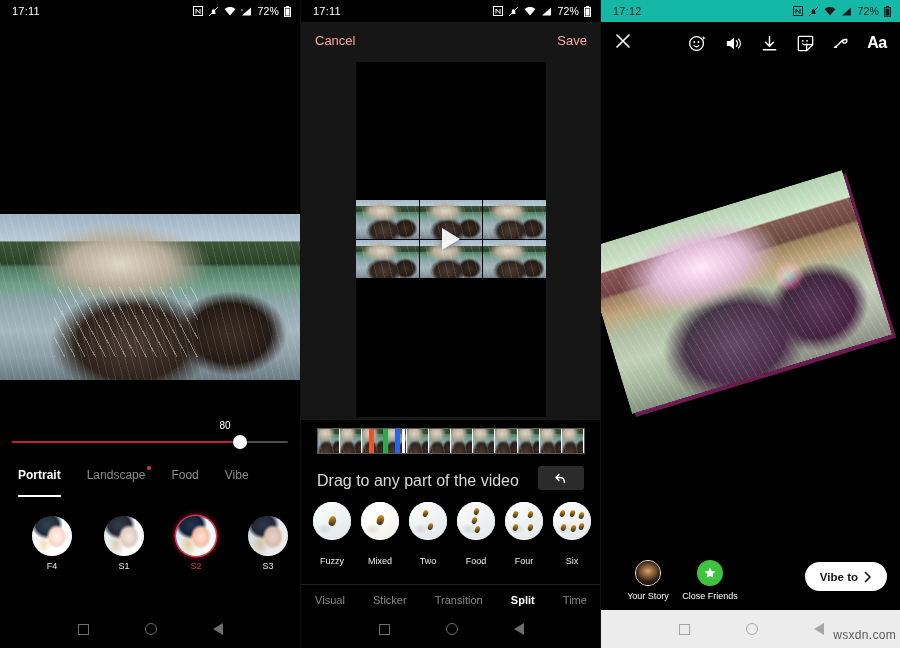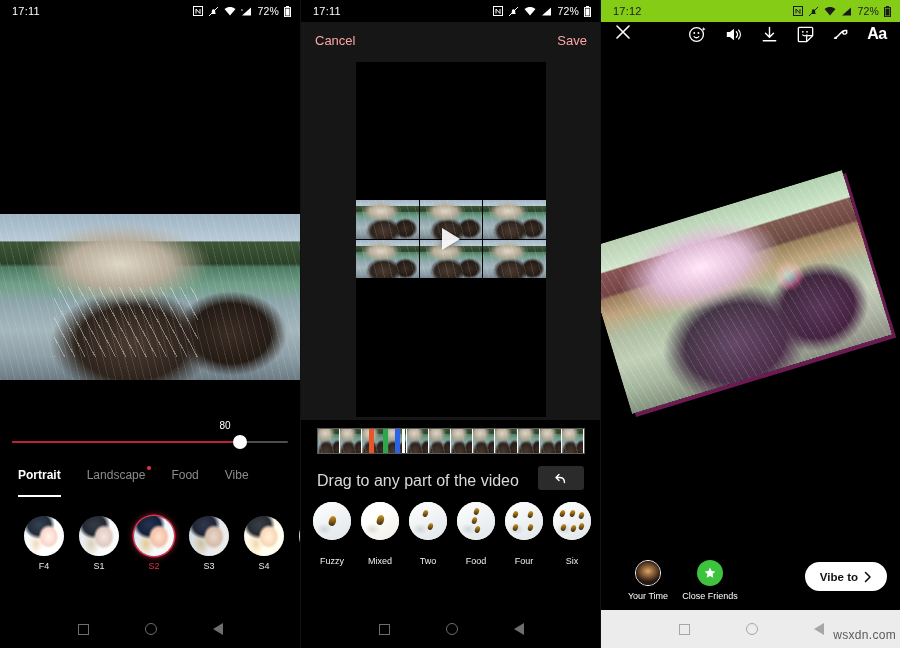--- a/index.html
+++ b/index.html
@@ -12,21 +12,21 @@
   .screens { display: flex; width: 900px; height: 648px; }
   .panel { width: 300px; height: 648px; position: relative; background: #000; overflow: hidden; }
   .panel + .panel { border-left: 1px solid #111; }
 
   
   .statusbar {
     height: 22px; display: flex; align-items: center;
     justify-content: space-between; padding: 0 9px 0 12px;
     font-size: 11px; color: #fff; letter-spacing: .2px;
   }
-  .statusbar.light { background: #84cc16; color: #1b1b1b; }
+  .statusbar.light { background: #14b8a6; color: #1b1b1b; }
   .sb-icons { display: flex; align-items: center; gap: 5px; }
   .sb-icons svg { display: block; }
   .sb-batt { font-size: 10.5px; }
 
   
   .p1-preview {
     position: absolute; top: 214px; left: 0; width: 300px; height: 166px;
     overflow: hidden; background: #0a0d10;
   }
   .otter {
@@ -82,21 +82,21 @@
     content: ""; position: absolute; left: 0; right: 0; bottom: 0;
     height: 2px; background: #fff;
   }
   .tab-dot {
     position: absolute; top: -2px; right: -6px; width: 4px; height: 4px;
     background: #e0344f; border-radius: 50%;
   }
 
   .p1-filters {
     position: absolute; top: 516px; left: 0; width: 300px;
-    display: flex; gap: 15px; padding-left: 24px;
+    display: flex; gap: 32px; padding-left: 32px;
   }
   .filt { width: 40px; flex: 0 0 40px; text-align: center; }
   .filt-thumb {
     width: 40px; height: 40px; border-radius: 50%; overflow: hidden;
     position: relative; background: #2a2530;
   }
   .filt.sel .filt-thumb { box-shadow: 0 0 0 1.5px #e0344f, 0 0 6px 1px rgba(224,52,79,.75); }
   .filt-label { font-size: 9px; color: #e9e9e9; margin-top: 5px; }
   .filt.sel .filt-label { color: #e0344f; }
   .face {
@@ -187,21 +187,21 @@
     position: absolute; top: 584px; left: 0; width: 300px; height: 30px;
     display: flex; align-items: center; justify-content: space-around;
     border-top: 1px solid #232323;
   }
   .p2-tab { font-size: 11px; color: #8a8a8a; }
   .p2-tab.active { color: #fff; font-weight: bold; }
 
   
   .p3-top {
     position: absolute; top: 22px; left: 0; width: 300px; height: 42px;
-    display: flex; align-items: flex-start; padding: 0 12px;
+    display: flex; align-items: center; padding: 0 12px;
   }
   .p3-close { width: 26px; }
   .p3-icons { display: flex; align-items: center; gap: 12px; margin-left: auto; }
   .p3-icons .ic { width: 24px; height: 24px; display: flex; align-items: center; justify-content: center; }
   .aa { font-size: 16px; color: #fff; font-weight: bold; letter-spacing: -.5px; }
   .p3-canvas { position: absolute; top: 64px; left: 0; width: 300px; height: 486px; overflow: hidden; }
   .p3-photo {
     position: absolute; left: 0px; top: 142px; width: 272px; height: 172px;
     transform: rotate(-17deg); transform-origin: 50% 50%;
     box-shadow: 3px 4px 0 0 #6c1b52;
@@ -530,20 +530,27 @@
             <div class="bee sm" style="left:17px;top:8px"></div>
             <div class="bee sm" style="left:26px;top:10px"></div>
             <div class="bee sm" style="left:8px;top:22px"></div>
             <div class="bee sm" style="left:18px;top:23px"></div>
             <div class="bee sm" style="left:26px;top:21px"></div>
         </div>
         <div class="sp-label">Six</div>
       </div>
     </div>
 
+    <div class="p2-tabs">
+      <span class="p2-tab">Visual</span>
+      <span class="p2-tab">Sticker</span>
+      <span class="p2-tab">Transition</span>
+      <span class="p2-tab active">Split</span>
+      <span class="p2-tab">Time</span>
+    </div>
 
     <div class="navbar">
       <div class="nav-sq"></div>
       <div class="nav-ci"></div>
       <div class="nav-tr"></div>
     </div>
   </div>
 
   <div class="panel">
     <div class="statusbar light">
@@ -623,21 +630,21 @@
       <div class="p3-photo">
         <div class="otter"></div>
       </div>
     </div>
 
     <div class="p3-share">
       <div class="share-item">
         <div class="share-av">
             <div class="av-img"></div>
           </div>
-        <div class="share-lab">Your Time</div>
+        <div class="share-lab">Your Story</div>
       </div>
       <div class="share-item">
         <div class="share-cf">
           <svg width="14" height="14" viewBox="0 0 14 14">
               <path d="M7 1.6 8.6 5l3.7.5-2.7 2.6.7 3.7L7 10.1l-3.3 1.7.7-3.7L1.7 5.5 5.4 5z" fill="#fff"></path>
             </svg>
         </div>
         <div class="share-lab">Close Friends</div>
       </div>
       <div class="send-to">

